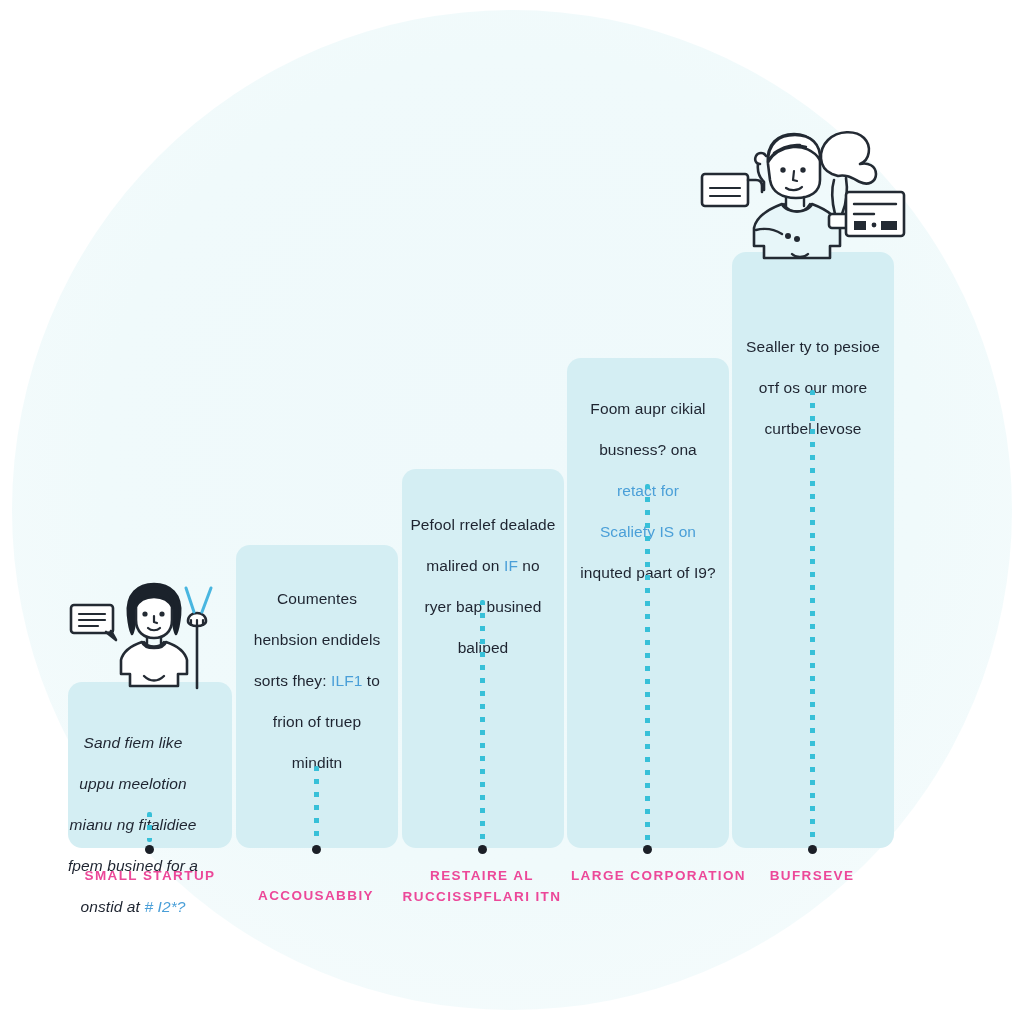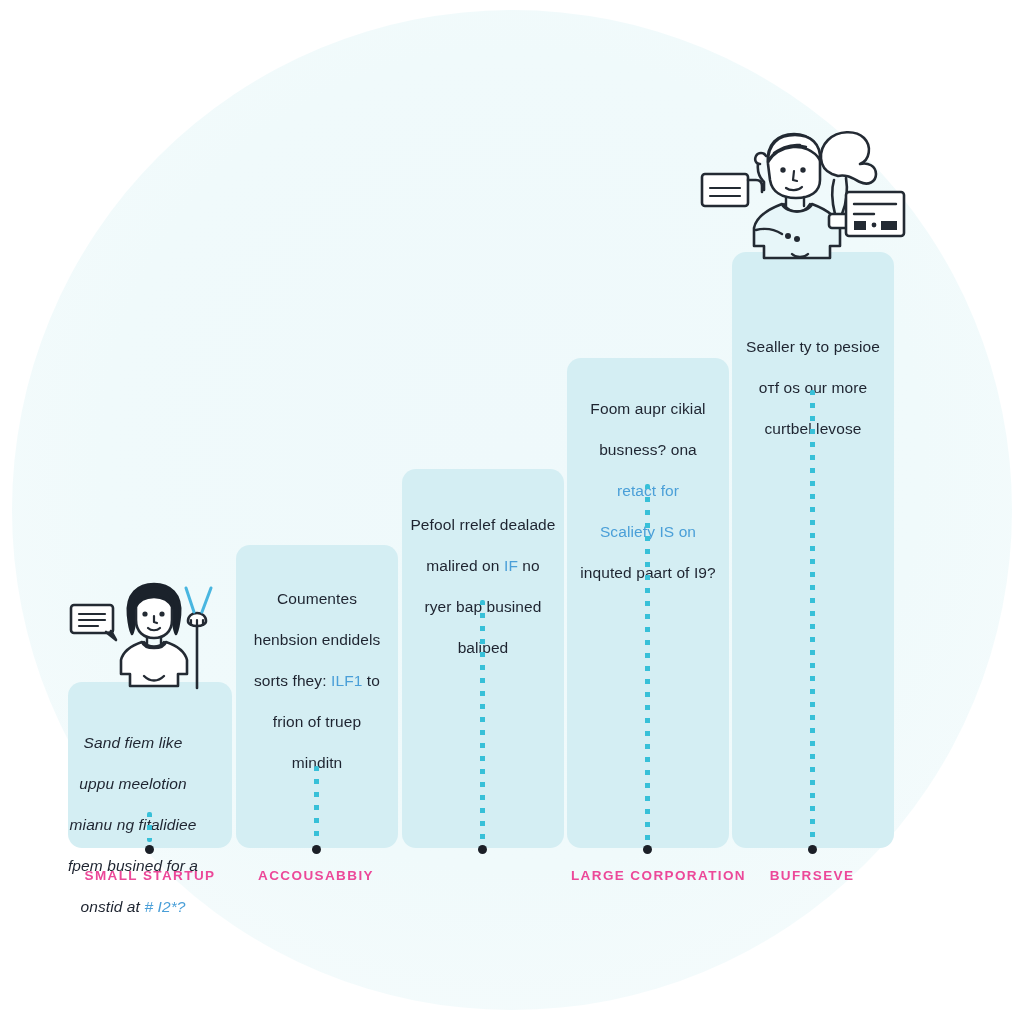--- a/index.html
+++ b/index.html
@@ -145,21 +145,23 @@
     <div class="bar" style="left:732px; top:252px; width:162px; height:596px;"></div>
     <div class="bar-text" style="left:729px; width:168px; top:316px;">
       <div>Sealler ty to pesioe</div>
       <div>oтf os our more</div>
       <div>curtbel levose</div>
     </div>
     <div class="dotline" style="left:810px; top:390px; height:452px;"></div>
     <div class="dotcap" style="left:808px; top:845px;"></div>
 
     <div class="axis-label" style="left:60px; width:180px; top:866px;">SMALL STARTUP</div>
-    <div class="axis-label" style="left:226px; width:180px; top:866px;">ACCOUSABBIY</div>
+    <div class="axis-label" style="left:226px; width:180px; top:886px;">ACCOUSABBIY</div>
+    <div class="axis-label" style="left:392px; width:180px; top:866px;">RESTAIRE AL
+RUCCISSPFLARI ITN</div>
     <div class="axis-label" style="left:550px; width:196px; top:866px;text-align:right;">LARGE CORPORATION</div>
     <div class="axis-label" style="left:722px; width:180px; top:866px;">BUFRSEVE</div>
 
   </div>
 
   <div class="illus" style="left:66px; top:578px; width:180px; height:112px;">
     <svg width="180" height="112" viewBox="0 0 180 112" fill="none" stroke="#232a33" stroke-width="2.6" stroke-linecap="round" stroke-linejoin="round">
 
       <g>
         <rect x="5" y="27" width="42" height="28" rx="3" fill="#ffffff"></rect>

